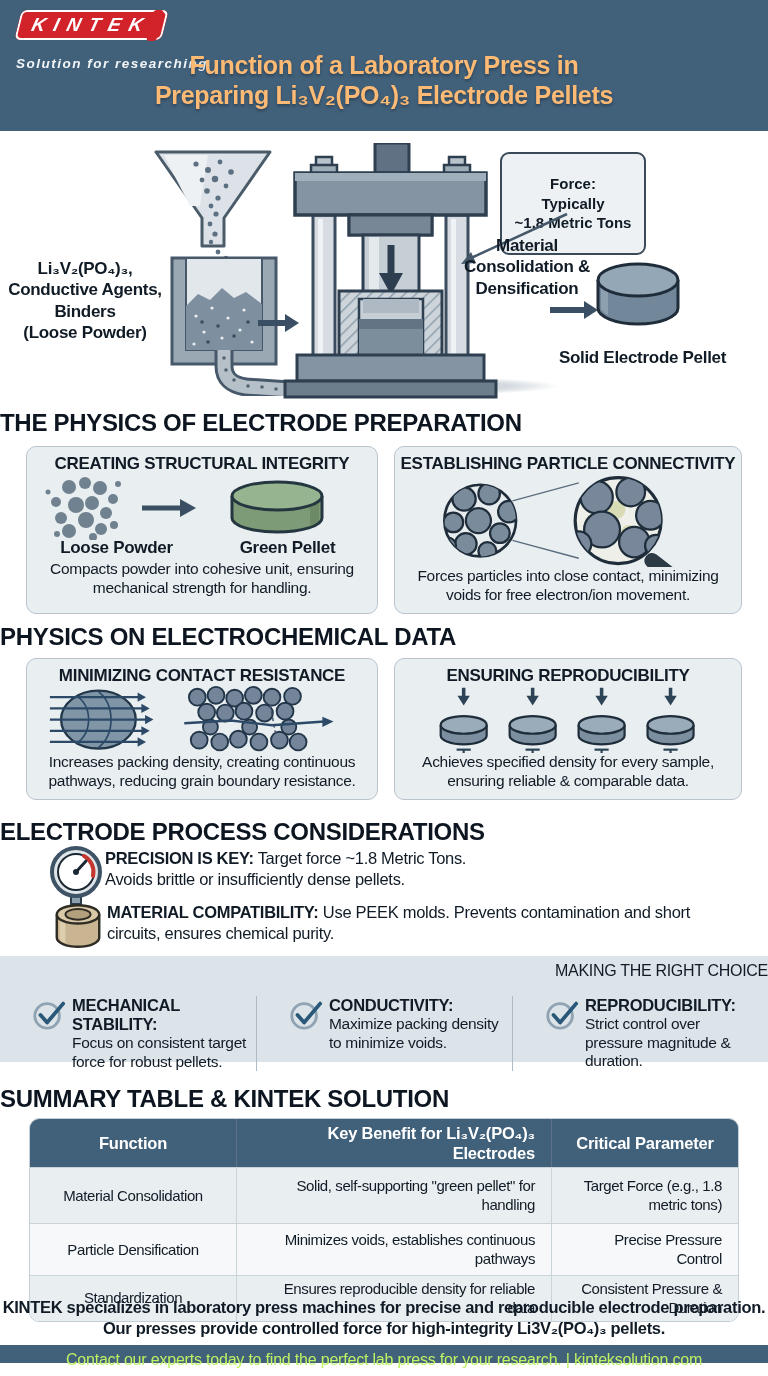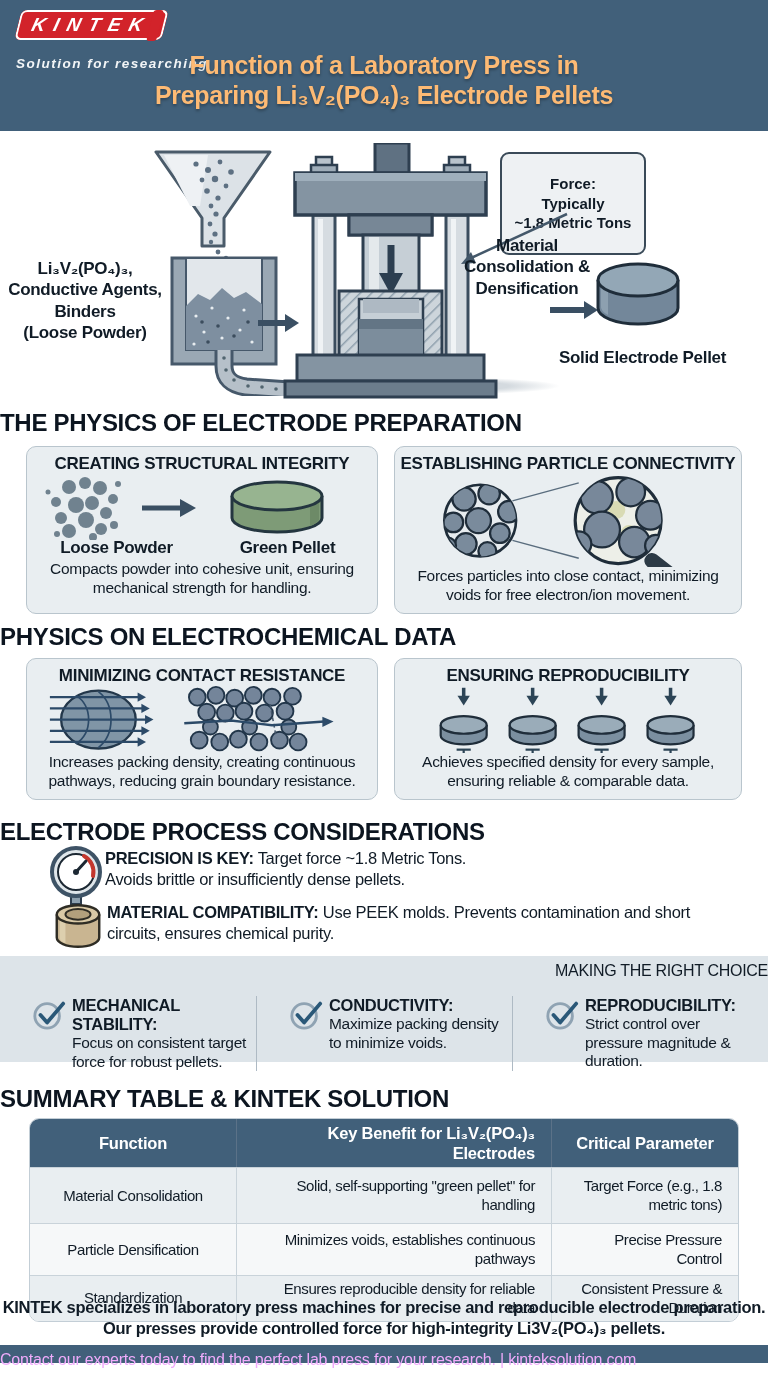--- a/index.html
+++ b/index.html
@@ -68,22 +68,22 @@
   .tbl-head .cell{background:var(--slate);color:#fff;font-weight:700;font-size:16.5px;min-height:42px;
       border-left:1px solid #5b7288;letter-spacing:-.2px}
   .tbl-head .cell:first-child{border-left:none}
   .r1 .cell{min-height:56px;background:#e9eef1;border-top:1px solid #c9d3da}
   .r2 .cell{min-height:52px;background:#f6f8f9;border-top:1px solid #c9d3da}
   .r3 .cell{min-height:38px;background:#e9eef1;border-top:1px solid #c9d3da}
 
   
   .foot-note{position:absolute;left:0;top:1297px;width:100%;text-align:center;font-size:16.5px;
       font-weight:600;line-height:1.3;letter-spacing:-.3px}
-  .bar{position:absolute;left:0;top:1345px;width:768px;height:18px;background:var(--slate);color:#f0abfc;
-      font-size:16px;font-weight:500;line-height:30px;letter-spacing:-.2px}
+  .bar{position:absolute;left:0;top:1345px;width:768px;height:18px;background:var(--slate);color:#bef264;
+      text-align:center;font-size:16px;font-weight:500;line-height:30px;letter-spacing:-.2px}
 </style>
 </head>
 <body>
 
 <div class="page">
 
   <div class="hdr">
     <div class="logo-plate">
       <span class="logo-text">KINTEK</span>
     </div>

